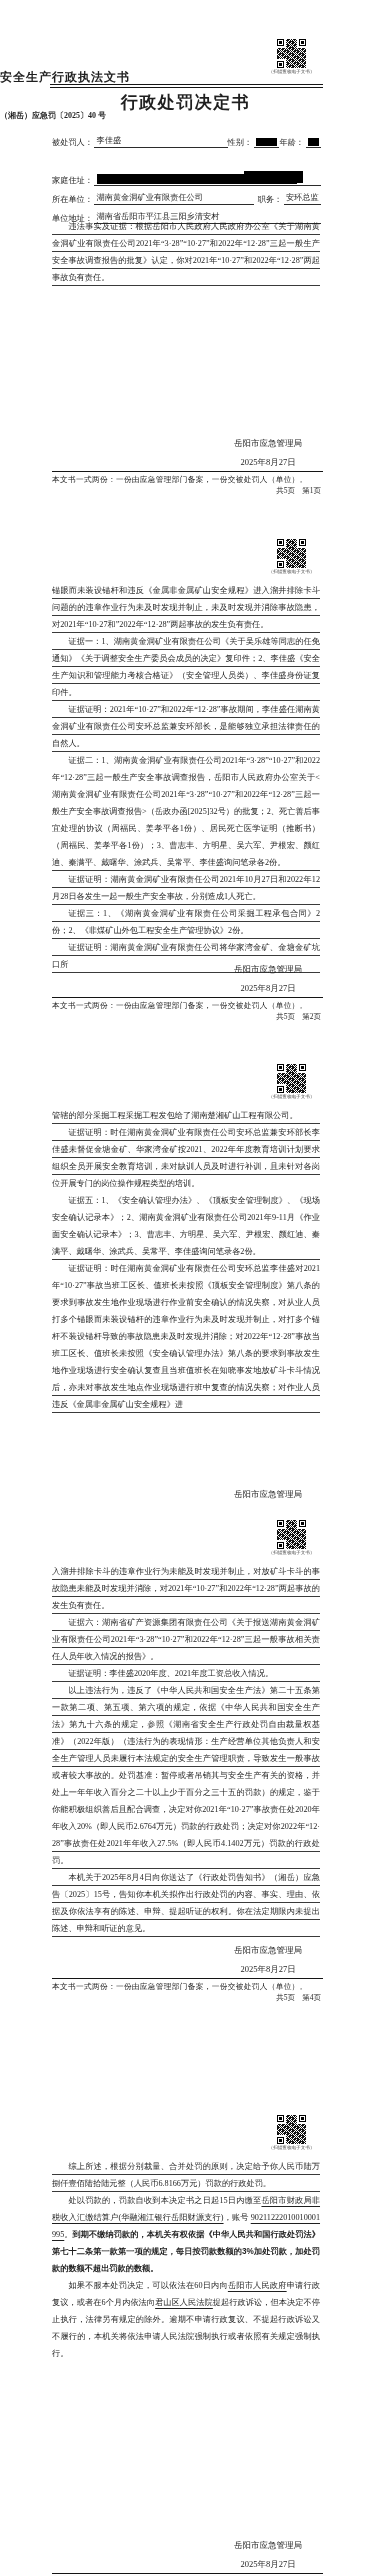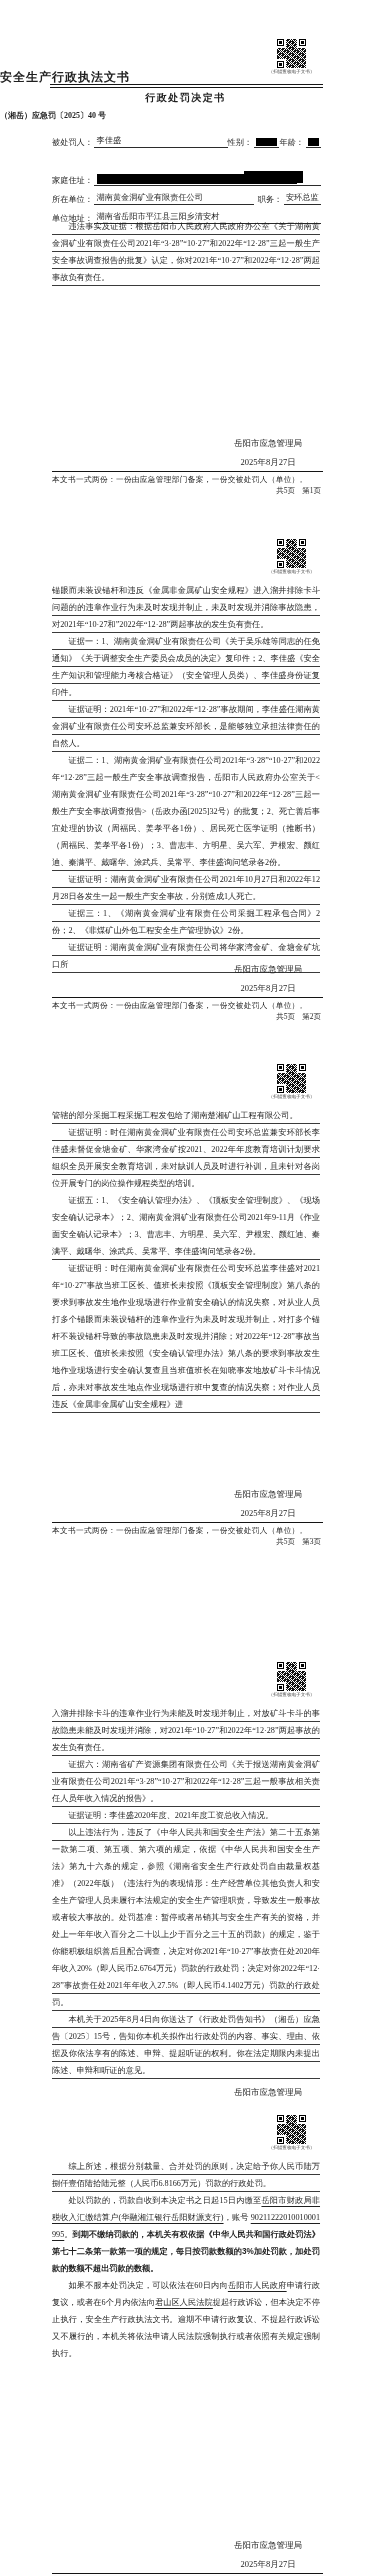--- a/index.html
+++ b/index.html
@@ -1,36 +1,36 @@
 <!DOCTYPE html>
 <html style="font-size:8.2px"><head>
 <meta charset="utf-8">
 <style>
   html,body{margin:0;padding:0;background:#ffffff;}
   .doc{
     position:relative;width:371px;height:2628px;background:#ffffff;
     font-family:"Liberation Serif","DejaVu Serif",serif;color:#1f1f1f;
   }
   .page{position:absolute;left:0;width:371px;height:526px;overflow:hidden;background:#fff;}
-  #pg1{top:0}#pg2{top:526px}#pg3{top:1051px}#pg4{top:1649px}#pg5{top:2102px}
+  #pg1{top:0}#pg2{top:526px}#pg3{top:1051px}#pg4{top:1507px}#pg5{top:2102px}
 
   
   .qrwrap{position:absolute;right:65px;width:29px;}
   .qr-top1{top:39px}.qr-topN{top:13.4px}
   .qr{display:block;width:29px;height:29px;}
   .qrcap{position:absolute;top:30px;left:50%;transform:translateX(-50%);
     white-space:nowrap;font-size:4.6px;color:#444;letter-spacing:0;}
 
   
   .t1{position:absolute;top:69px;left:0;right:0;text-align:left;
       font-size:12px;font-weight:700;letter-spacing:1px;}
   .rule2{position:absolute;top:84px;left:50px;right:48px;height:1.5px;
       border-top:1px solid #151515;border-bottom:0.5px solid #151515;}
   .t2{position:absolute;top:91px;left:0;right:0;text-align:center;
-      font-size:10px;font-weight:700;letter-spacing:1.5px;}
+      font-size:17px;font-weight:700;letter-spacing:1.5px;}
   .num{position:absolute;top:110px;left:0;right:0;text-align:left;font-size:8px;font-weight:bold;}
 
   
   .frow{position:absolute;left:52px;right:50px;display:flex;align-items:flex-end;
       height:13.4px;font-size:8.2px;}
   .r1{top:135px}.r2{top:154px;right:32px}.r3{top:173px}.r4{top:192px}.r5{top:211px}
   .flabel{white-space:nowrap;padding-right:1.5px;}
   .fval{border-bottom:0.5px solid #2b2b2b;padding:0 2.1px 1px;white-space:nowrap;}
   .grow{flex:1;}
   .ctr{text-align:center;}
@@ -239,21 +239,21 @@
       <svg class="qr" viewBox="0 0 29 29">
           <use href="#qrsym"></use>
         </svg>
       <div class="qrcap">（扫描查收电子文书）</div>
     </div>
     <div class="bodyblk bN">
       <div class="ruled">
         <p class="para">综上所述，根据分别裁量、合并处罚的原则，决定给予你人民币陆万捌仟壹佰陆拾陆元整（人民币6.8166万元）罚款的行政处罚。</p>
       </div>
       <p class="para plain"><span>处以罚款的，罚款自收到本决定书之日起15日内缴至</span><span class="uline">岳阳市财政局非税收入汇缴结算户(华融湘江银行岳阳财源支行)</span><span>，账号 </span><span class="uline">90211222010010001995</span><span>。</span><span class="bold">到期不缴纳罚款的，本机关有权依据《中华人民共和国行政处罚法》第七十二条第一款第一项的规定，每日按罚款数额的3%加处罚款，加处罚款的数额不超出罚款的数额。</span></p>
-      <p class="para plain"><span>如果不服本处罚决定，可以依法在60日内向</span><span class="uline">岳阳市人民政府</span><span>申请行政复议，或者在6个月内依法向</span><span class="uline">君山区人民法院</span><span>提起行政诉讼，但本决定不停止执行，安全生产行政执法文书。逾期不申请行政复议、不提起行政诉讼又不履行的，本机关将依法申请人民法院强制执行或者依照有关规定强制执行。</span></p>
+      <p class="para plain"><span>如果不服本处罚决定，可以依法在60日内向</span><span class="uline">岳阳市人民政府</span><span>申请行政复议，或者在6个月内依法向</span><span class="uline">君山区人民法院</span><span>提起行政诉讼，但本决定不停止执行，法律另有规定的除外。逾期不申请行政复议、不提起行政诉讼又不履行的，本机关将依法申请人民法院强制执行或者依照有关规定强制执行。</span></p>
     </div>
     <div class="sign">
       <div>岳阳市应急管理局</div>
       <div class="dt">2025年8月27日</div>
     </div>
     <div class="frule"></div>
 
   </section>
 
 </div>

